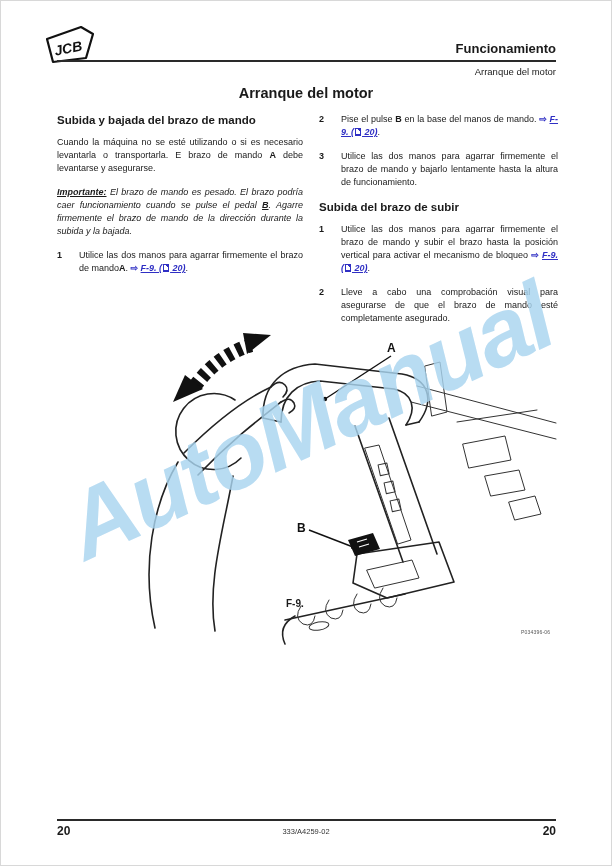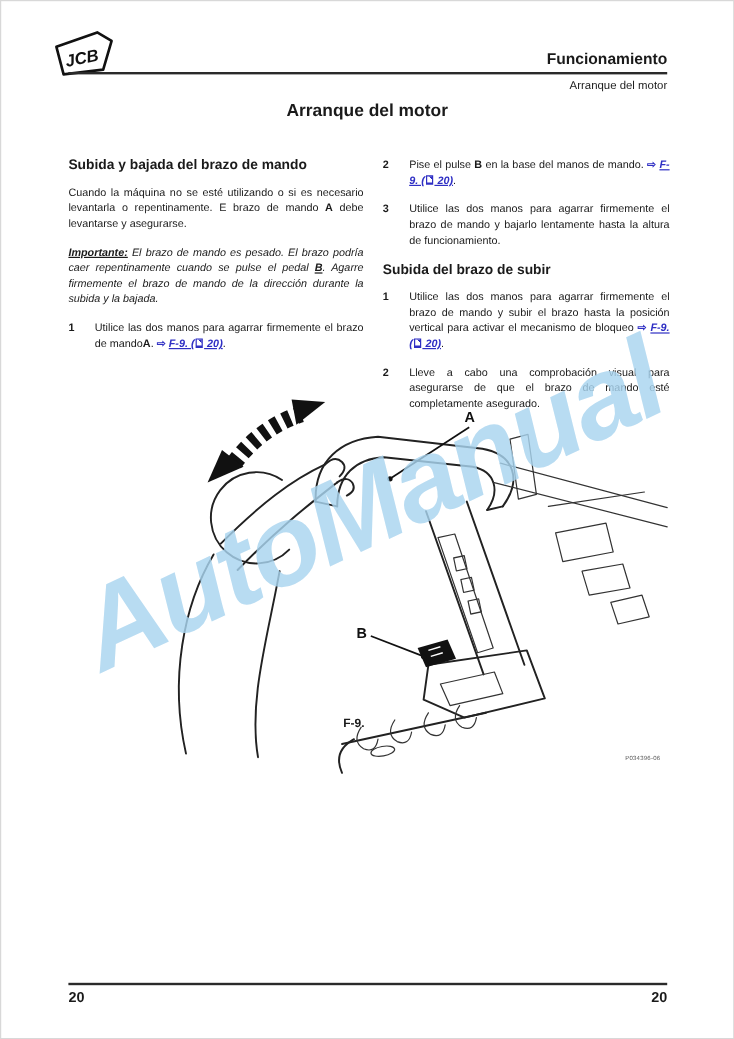--- a/index.html
+++ b/index.html
@@ -15,21 +15,21 @@
     font-family:"Liberation Sans",sans-serif;color:var(--ink);
     overflow:hidden;
   }
   
   .logo{position:absolute;left:40px;top:22px;width:56px;height:44px;}
   .hdr-section{position:absolute;right:55px;top:40px;font-size:13px;font-weight:bold;text-align:right;}
   .hdr-rule{position:absolute;left:56px;right:55px;top:59px;height:2px;background:#2a2a2a;}
   .hdr-sub{position:absolute;right:55px;top:65px;font-size:9.5px;text-align:right;}
   .page-title{position:absolute;left:0;right:0;top:84px;text-align:center;font-size:14.5px;font-weight:bold;}
   
-  .col{position:absolute;top:130px;font-size:9px;line-height:13px;}
+  .col{position:absolute;top:112px;font-size:9px;line-height:13px;}
   .col-left{left:56px;width:246px;}
   .col-right{left:318px;width:239px;}
   .h2{font-size:11.5px;font-weight:bold;margin:0 0 9px 0;line-height:14px;}
   .h2.mid{margin:4px 0 9px 0;}
   .block{display:flex;margin:0 0 11px 0;}
   .block .num{width:22px;flex:none;font-weight:bold;}
   .block .txt{flex:1;text-align:justify;}
   .t-b{font-weight:bold;}
   .t-i{font-style:italic;}
   .t-bi{font-weight:bold;font-style:italic;text-decoration:underline;}
@@ -73,24 +73,24 @@
   </svg>
   <div class="hdr-section">Funcionamiento</div>
   <div class="hdr-rule"></div>
   <div class="hdr-sub">Arranque del motor</div>
   <div class="page-title">Arranque del motor</div>
 
   <div class="col col-left">
     <div class="h2">Subida y bajada del brazo de mando</div>
     <div>
         <div class="block">
-          <span class="txt"><span class="t-n">Cuando la máquina no se esté utilizando o si es necesario levantarla o repentinamente. E brazo de mando </span><span class="t-b">A</span><span class="t-n"> debe levantarse y asegurarse.</span></span>
-        </div>
-        <div class="block">
-          <span class="txt"><span class="t-bi">Importante:</span><span class="t-i"> El brazo de mando es pesado. El brazo podría caer repentinamente cuando se pulse el pedal </span><span class="t-bi">B</span><span class="t-i">. Agarre firmemente el brazo de mando de la dirección durante la subida y la bajada.</span></span>
+          <span class="txt"><span class="t-n">Cuando la máquina no se esté utilizando o si es necesario levantarla o transportarla. E brazo de mando </span><span class="t-b">A</span><span class="t-n"> debe levantarse y asegurarse.</span></span>
+        </div>
+        <div class="block">
+          <span class="txt"><span class="t-bi">Importante:</span><span class="t-i"> El brazo de mando es pesado. El brazo podría caer funcionamiento cuando se pulse el pedal </span><span class="t-bi">B</span><span class="t-i">. Agarre firmemente el brazo de mando de la dirección durante la subida y la bajada.</span></span>
         </div>
         <div class="block">
           <span class="num">1</span>
           <span class="txt"><span class="t-n">Utilice las dos manos para agarrar firmemente el brazo de mando</span><span class="t-b">A</span><span class="t-n">. </span><span class="t-arrow">⇨ </span><span class="t-link">F-9. (</span><span class="page-icon"></span><span class="t-link"> 20)</span><span class="t-n">.</span></span>
         </div>
       </div>
   </div>
 
   <div class="col col-right">
     <div>
@@ -190,15 +190,16 @@
   </div>
   <div class="fig-caption">F-9.</div>
   <div class="fig-code">P034396-06</div>
 
   <div class="watermark">
     <span>AutoManual</span>
   </div>
 
   <div class="ftr-rule"></div>
   <div class="ftr-left">20</div>
+  <div class="ftr-center">333/A4259-02</div>
   <div class="ftr-right">20</div>
 
 </div>
 
 </body></html>

